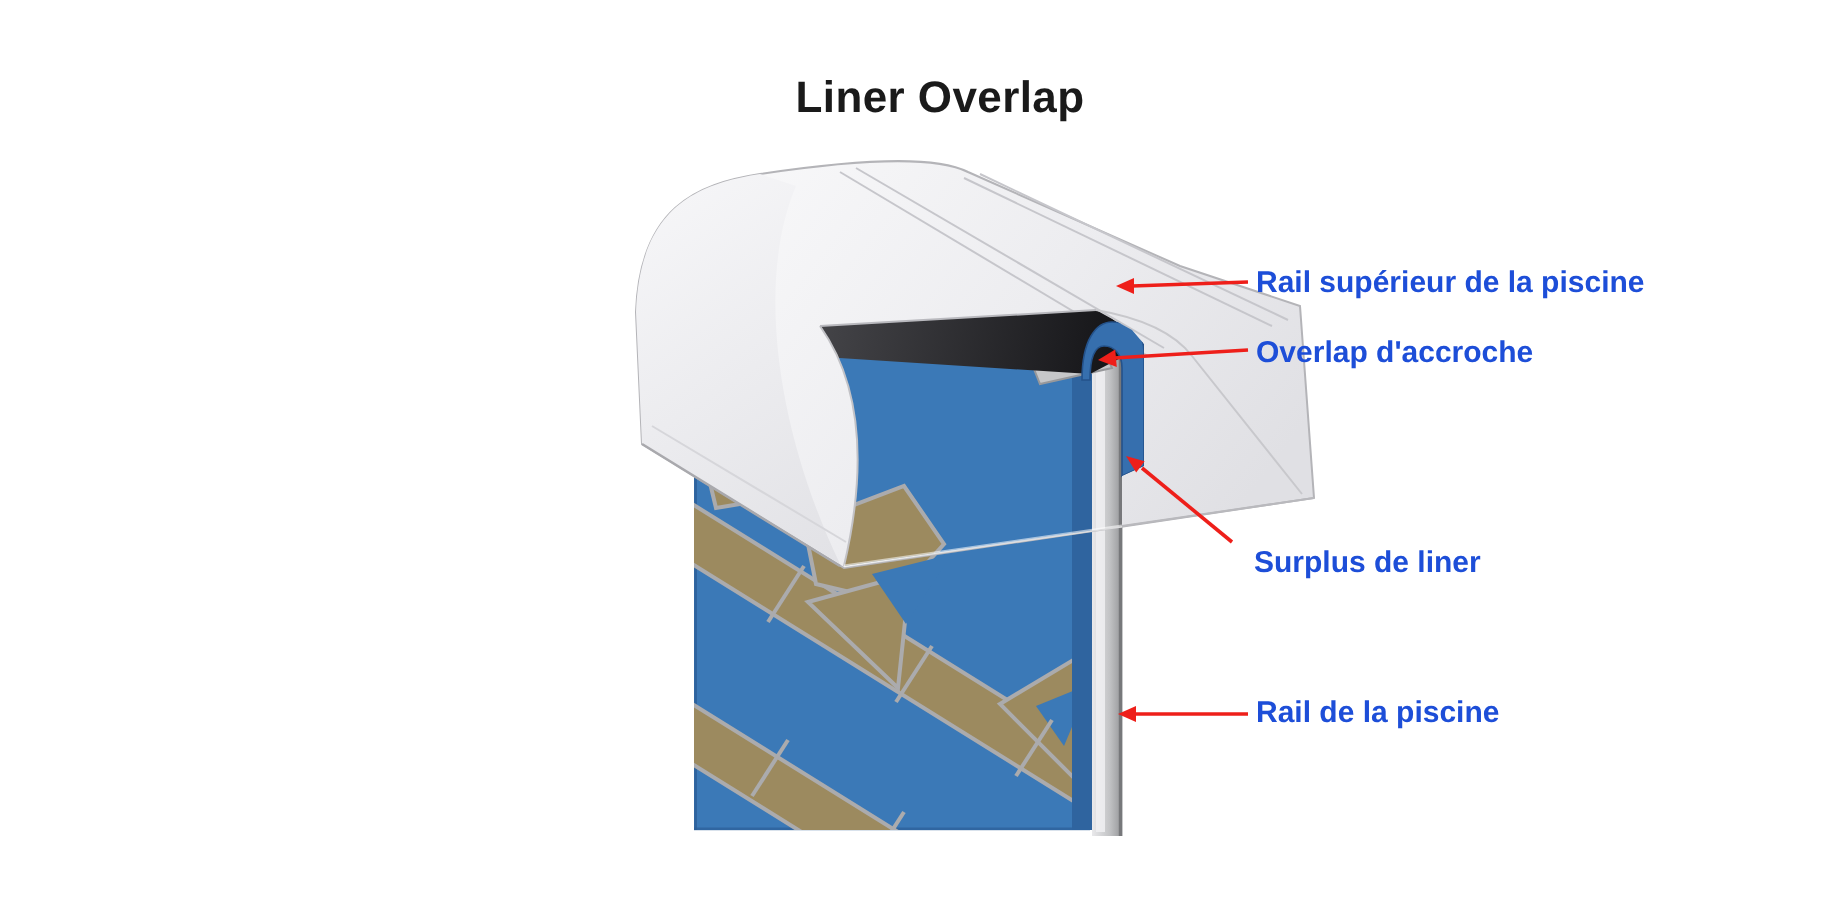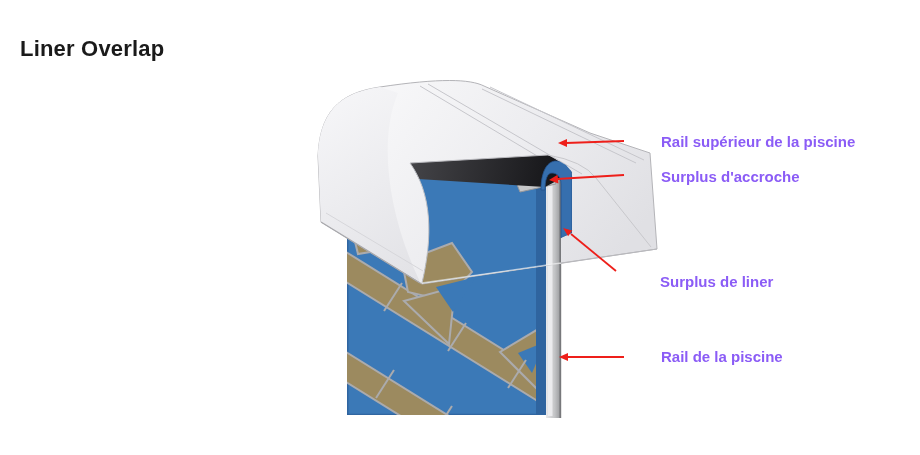--- a/index.html
+++ b/index.html
@@ -3,26 +3,26 @@
 <meta charset="utf-8">
 <style>
   html,body{margin:0;padding:0;background:#fff;}
   #stage{
     position:relative;width:920px;height:455px;background:#ffffff;
     font-family:"Liberation Sans", sans-serif;overflow:hidden;
   }
   #stage svg{position:absolute;left:0;top:0;}
   .page-title{
     position:absolute;left:20px;top:36px;width:900px;
-    text-align:left;font-size:22px;font-weight:bold;color:#1a1a1a;
+    text-align:center;font-size:22px;font-weight:bold;color:#1a1a1a;
     letter-spacing:0.2px;
   }
   .callout{
-    position:absolute;font-size:15px;font-weight:bold;color:#8b5cf6;
-    white-space:nowrap;line-height:18px;margin-left:33px;
+    position:absolute;font-size:15px;font-weight:bold;color:#1d4ed8;
+    white-space:nowrap;line-height:18px;
   }
   .callout.rail{left:628px;top:133px;}
   .callout.baguette{left:628px;top:168px;}
   .callout.surplus{left:627px;top:273px;}
   .callout.paroi{left:628px;top:348px;}
 </style>
 </head>
 <body>
 
 <div id="stage">
@@ -149,17 +149,17 @@
       <g>
         <line x1="624" y1="357" x2="568" y2="357"></line>
         <polygon points="559,357 568,353 568,361" stroke="none"></polygon>
       </g>
     </g>
   </svg>
 
   <div class="page-title">Liner Overlap</div>
 
   <div class="callout rail">Rail supérieur de la piscine</div>
-  <div class="callout baguette">Surplus d'accroche</div>
+  <div class="callout baguette">Overlap d'accroche</div>
   <div class="callout surplus">Surplus de liner</div>
   <div class="callout paroi">Rail de la piscine</div>
 
 </div>
 
 </body></html>

